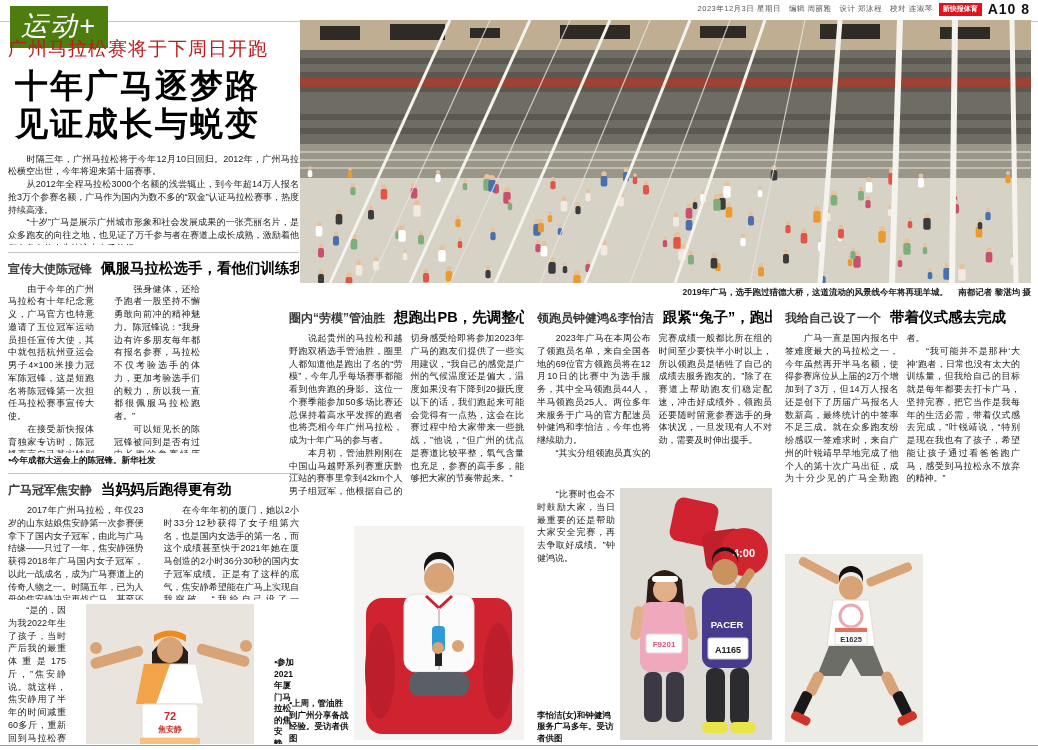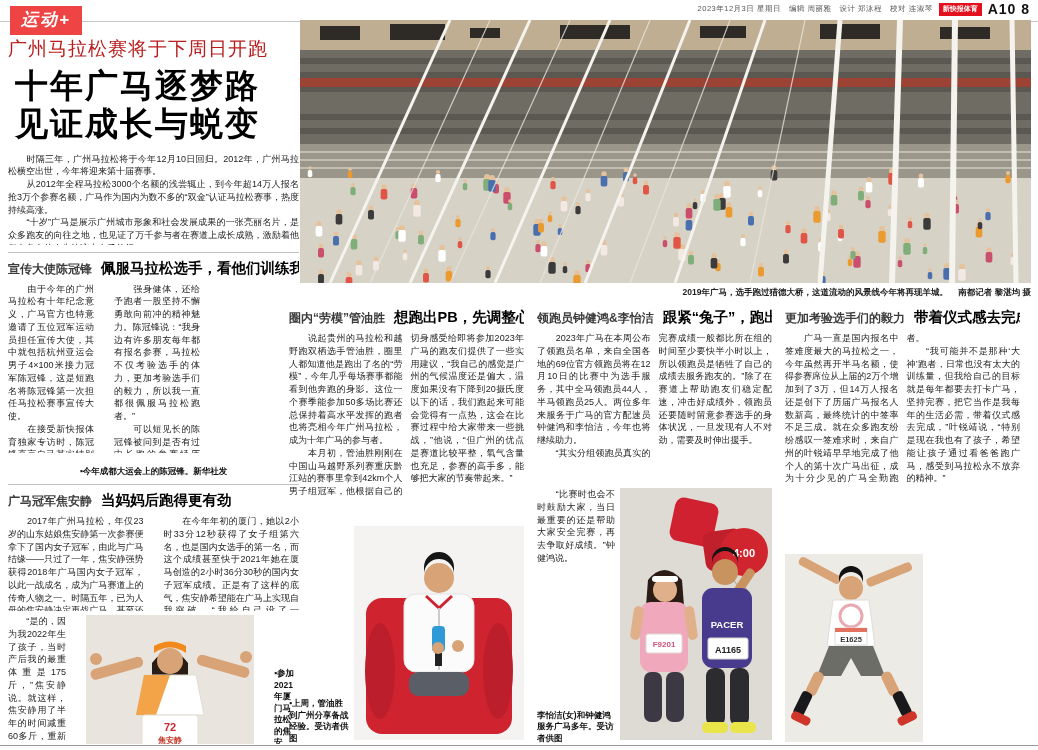--- a/index.html
+++ b/index.html
@@ -1,21 +1,21 @@
 <!DOCTYPE html>
 <html><head>
 <meta charset="utf-8">
 <style>
   html,body{margin:0;padding:0;background:#e8e8e8}
   .page{position:relative;width:1038px;height:750px;background:#fff;overflow:hidden;
         font-family:"Liberation Sans","DejaVu Sans",sans-serif;color:#1a1a1a}
   .toprule{position:absolute;left:0;right:0;top:21px;border-top:1px solid #c6c6c6}
   .botrule{position:absolute;left:0;right:0;top:745px;border-top:1px solid #9a9a9a}
-  .brand{position:absolute;left:10px;top:6px;background:#ef4444;color:#fff;font-size:17px;
-         font-weight:bold;font-style:italic;padding:2px 11px 4px;letter-spacing:2px}
+  .brand{position:absolute;left:10px;top:6px;background:#4d7c0f;color:#fff;font-size:27px;
+         font-weight:normal;font-style:italic;padding:2px 11px 4px;letter-spacing:2px}
   .meta{position:absolute;right:8px;top:1px;display:flex;align-items:center;gap:6px}
   .dateline{font-size:7.5px;color:#555;letter-spacing:.5px}
   .badge{background:#e3101e;color:#fff;font-size:7px;padding:1px 4px 2px;font-weight:bold}
   .pageno{font-size:14px;font-weight:900;color:#111;letter-spacing:1px}
 
   .mainphoto{position:absolute;left:300px;top:20px;width:731px;height:263px;overflow:hidden;background:#cfc9bb}
   .maincap{position:absolute;left:300px;top:287px;width:731px;font-size:8.5px;font-weight:bold;
            color:#222;text-align:right}
   .maincap .credit{margin-left:8px}
 
@@ -348,21 +348,21 @@
         <span class="seclabel">宣传大使陈冠锋</span>
         <span class="sectitle">佩服马拉松选手，看他们训练我都腿软</span>
       </div>
       <div class="row" style="height:170px">
         <div class="bodytext" style="width:86px">　　由于今年的广州马拉松有十年纪念意义，广马官方也特意邀请了五位冠军运动员担任宣传大使，其中就包括杭州亚运会男子4×100米接力冠军陈冠锋，这是短跑名将陈冠锋第一次担任马拉松赛事宣传大使。
 　　在接受新快报体育独家专访时，陈冠锋直言自己其实特别不擅长长跑，因此他一直都很佩服马拉松选手坚持不懈的精神。
 　　“我非常荣幸能够成为广马十年的宣传大使，十分感谢大会的重视与信任。”</div>
         <div class="bodytext" style="width:86px">　　强身健体，还给予跑者一股坚持不懈勇敢向前冲的精神魅力。陈冠锋说：“我身边有许多朋友每年都有报名参赛，马拉松不仅考验选手的体力，更加考验选手们的毅力，所以我一直都很佩服马拉松跑者。”
 　　可以短见长的陈冠锋被问到是否有过中长跑的参赛经历时，他开玩笑地坦言长跑比赛于他而言就是“一个噩梦”，“每当看到田径队里一些练中长跑的选手训练，我都感觉莫名的腿软。”</div>
       </div>
-      <div class="cap" style="text-align:center;margin-top:13px">▪今年成都大运会上的陈冠锋。新华社发</div>
+      <div class="cap" style="text-align:left;margin-top:2px">▪今年成都大运会上的陈冠锋。新华社发</div>
     </div>
 
     <div class="rule"></div>
 
     <div>
       <div class="sechead">
         <span class="seclabel">广马冠军焦安静</span>
         <span class="sectitle">当妈妈后跑得更有劲</span>
       </div>
       <div class="row" style="height:96px;margin-bottom:4px">
@@ -473,21 +473,21 @@
             <rect x="110" y="180" width="19" height="58" rx="8" fill="#2c2c30"></rect>
             <rect x="82" y="234" width="26" height="11" rx="5" fill="#e8e44a"></rect>
             <rect x="110" y="234" width="26" height="11" rx="5" fill="#e8e44a"></rect>
           </svg>
         </div>
       </div>
     </div>
 
     <div class="midsec">
       <div class="sechead">
-        <span class="seclabel">更加考验选手们的毅力</span>
+        <span class="seclabel">我给自己设了一个</span>
         <span class="sectitle">带着仪式感去完成</span>
       </div>
       <div class="bodytext cols2" style="height:206px">　　广马一直是国内报名中签难度最大的马拉松之一，今年虽然再开半马名额，使得参赛席位从上届的2万个增加到了3万，但14万人报名还是创下了历届广马报名人数新高，最终统计的中签率不足三成。就在众多跑友纷纷感叹一签难求时，来自广州的叶锐靖早早地完成了他个人的第十次广马出征，成为十分少见的广马全勤跑者。
 　　“我可能并不是那种‘大神’跑者，日常也没有太大的训练量，但我给自己的目标就是每年都要去打卡广马，坚持完赛，把它当作是我每年的生活必需，带着仪式感去完成，”叶锐靖说，“特别是现在我也有了孩子，希望能让孩子通过看爸爸跑广马，感受到马拉松永不放弃的精神。”</div>
       <div class="bottomrow" style="height:190px">
         <div class="photo" style="width:138px;height:188px">
           <svg width="138" height="188" viewBox="0 0 138 188">
             <rect width="138" height="188" fill="#edebe6"></rect>
             <rect x="12" y="12" width="46" height="9" rx="4" fill="#d8a477" transform="rotate(28 35 16)"></rect>
             <rect x="80" y="16" width="48" height="9" rx="4" fill="#d8a477" transform="rotate(-22 104 20)"></rect>

